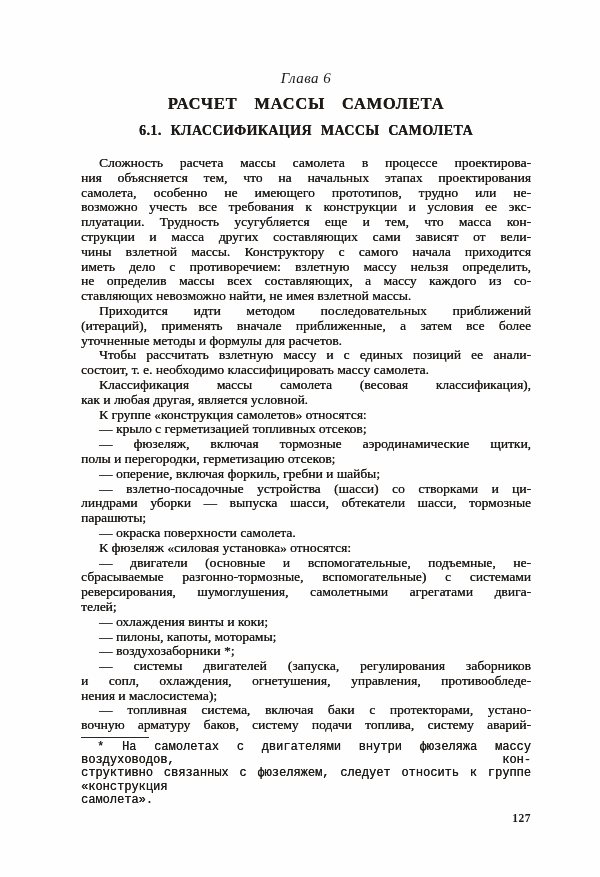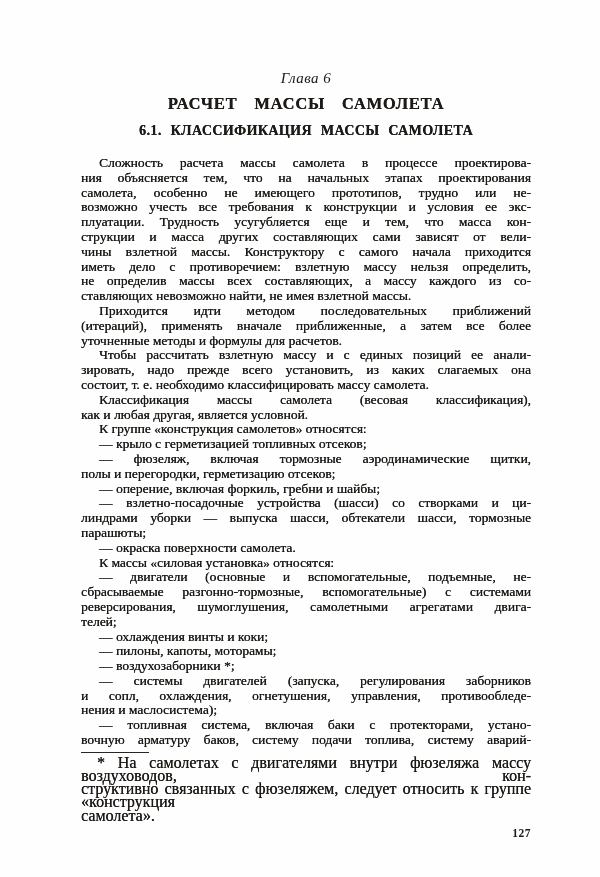--- a/index.html
+++ b/index.html
@@ -55,23 +55,24 @@
   .line { white-space: normal; }
   .line.first { text-indent: 18px; }
   .line.just { text-align: justify; text-align-last: justify; }
   .footnote-rule {
     width: 68px;
     border: none;
     border-top: 1.6px solid #2a2622;
     margin: 4px 0 3px 0;
   }
   .footnote-text {
-    font-size: 16px;
+    font-size: 12px;
     line-height: 13.2px;
     text-shadow: 0.2px 0 0 currentColor;
+    font-family: Liberation Mono, monospace;
   }
   .fn-line.first { text-indent: 16px; }
   .fn-line.just { text-align: justify; text-align-last: justify; }
   .page-number {
     text-align: right;
     font-size: 11.5px;
     font-weight: bold;
     margin-top: 5px;
     letter-spacing: 0.5px;
   }
@@ -101,21 +102,20 @@
           <div class="line just">не определив массы всех составляющих, а массу каждого из со-</div>
           <div class="line">ставляющих невозможно найти, не имея взлетной массы.</div>
         </div>
         <div>
           <div class="line first just">Приходится идти методом последовательных приближений</div>
           <div class="line just">(итераций), применять вначале приближенные, а затем все более</div>
           <div class="line">уточненные методы и формулы для расчетов.</div>
         </div>
         <div>
           <div class="line first just">Чтобы рассчитать взлетную массу и с единых позиций ее анали-</div>
-          <div class="line just">зировать, надо прежде всего установить, из каких слагаемых она</div>
           <div class="line">состоит, т. е. необходимо классифицировать массу самолета.</div>
         </div>
         <div>
           <div class="line first just">Классификация массы самолета (весовая классификация),</div>
           <div class="line">как и любая другая, является условной.</div>
         </div>
         <div>
           <div class="line first">К группе «конструкция самолетов» относятся:</div>
         </div>
         <div>
@@ -130,21 +130,21 @@
         </div>
         <div>
           <div class="line first just">— взлетно-посадочные устройства (шасси) со створками и ци-</div>
           <div class="line just">линдрами уборки — выпуска шасси, обтекатели шасси, тормозные</div>
           <div class="line">парашюты;</div>
         </div>
         <div>
           <div class="line first">— окраска поверхности самолета.</div>
         </div>
         <div>
-          <div class="line first">К массы «силовая установка» относятся:</div>
+          <div class="line first">К фюзеляж «силовая установка» относятся:</div>
         </div>
         <div>
           <div class="line first just">— двигатели (основные и вспомогательные, подъемные, не-</div>
           <div class="line just">сбрасываемые разгонно-тормозные, вспомогательные) с системами</div>
           <div class="line just">реверсирования, шумоглушения, самолетными агрегатами двига-</div>
           <div class="line">телей;</div>
         </div>
         <div>
           <div class="line first">— охлаждения винты и коки;</div>
         </div>

